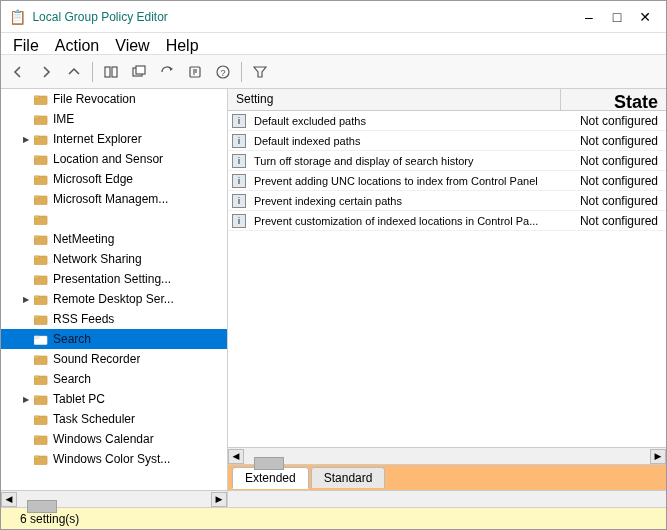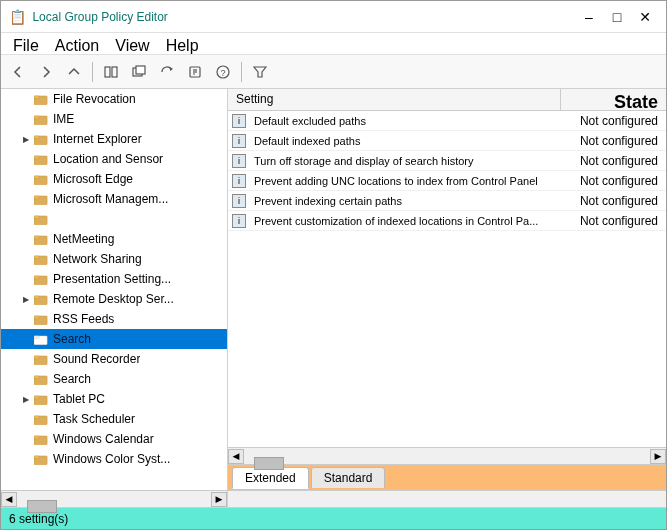--- a/index.html
+++ b/index.html
@@ -238,22 +238,22 @@
     .tab.active {
       background: #fff;
       border-bottom: 1px solid #fff;
       font-weight: normal;
     }
     .status-bar {
       height: 22px;
       border-top: 1px solid #d0d0d0;
       display: flex;
       align-items: center;
-      padding: 0 8px;
-      background: #5eead4;
+      padding: 0 19px;
+      background: #fef9c3;
       font-size: 12px;
       color: #000;
     }
     .hscroll-btn {
       width: 16px;
       min-width: 16px;
       height: 15px;
       background: #e8e8e8;
       border: 1px solid #bbb;
       display: flex;

